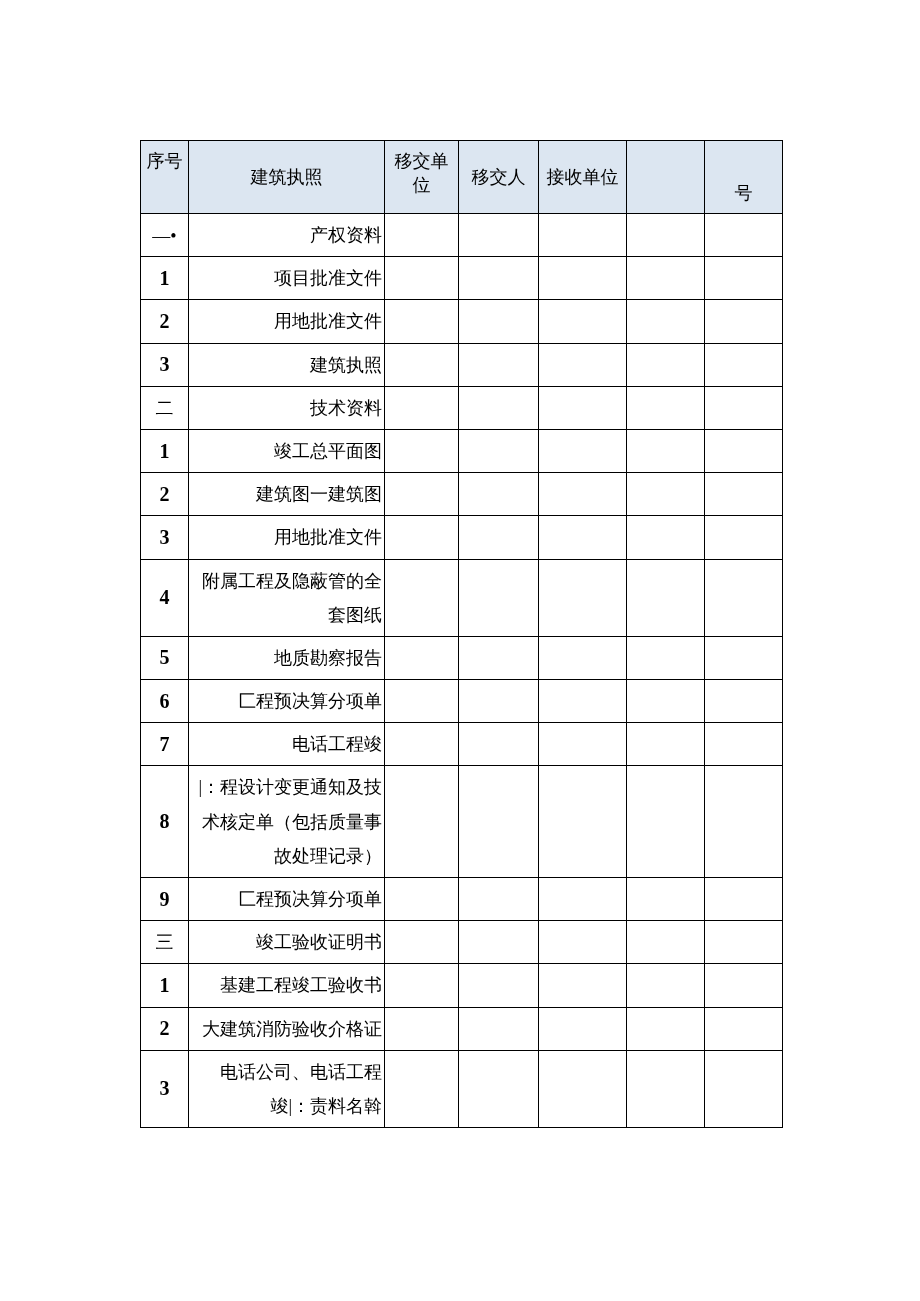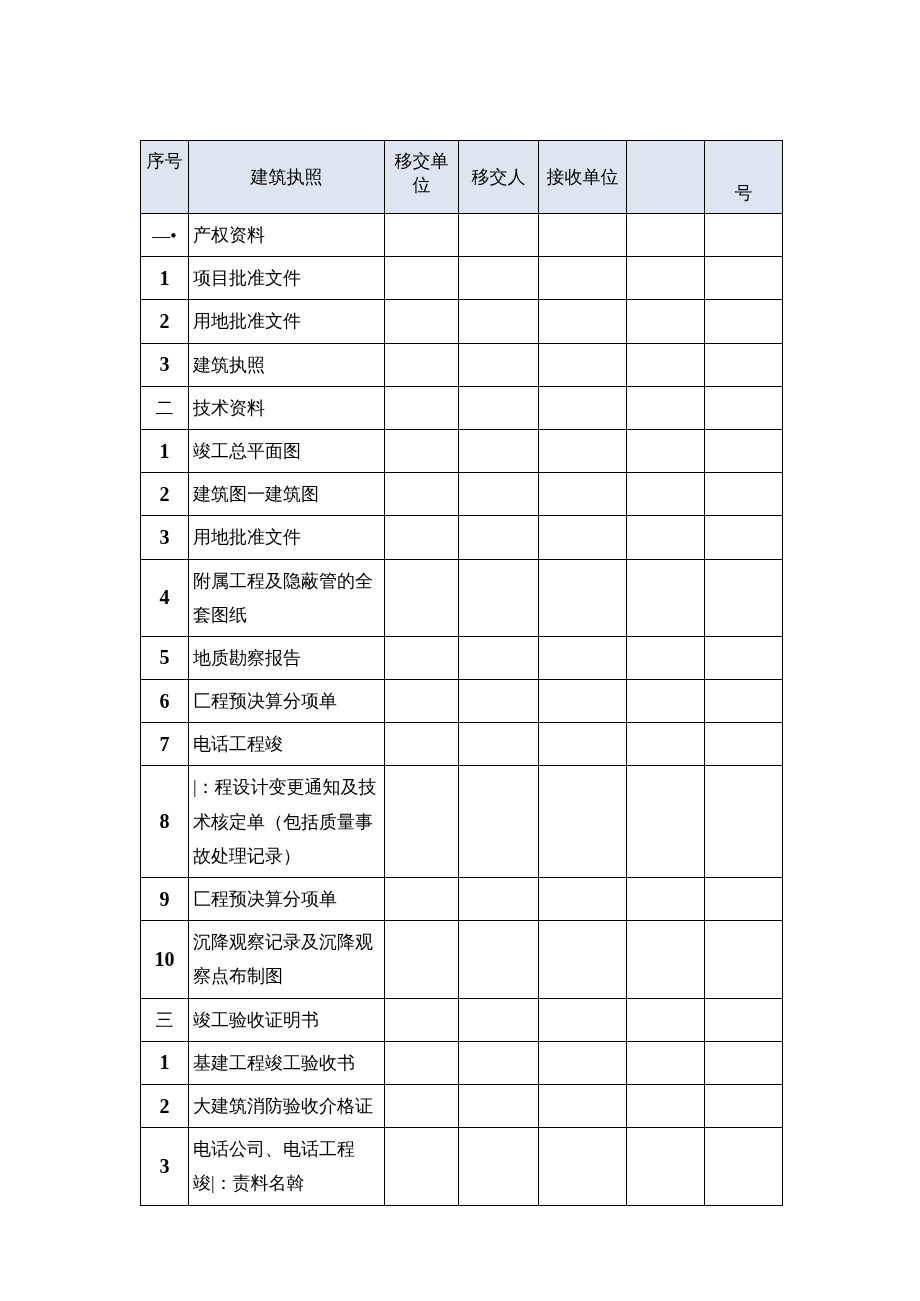--- a/index.html
+++ b/index.html
@@ -45,26 +45,26 @@
     font-family: "Times New Roman", serif;
     font-weight: bold;
     font-size: 20px;
   }
   td.seq .zh {
     font-family: "SimSun", "宋体", serif;
     font-weight: normal;
     font-size: 18px;
   }
   td.name {
-    text-align: left;
+    text-align: right;
     padding-left: 4px;
     line-height: 1.9;
   }
   td.name.center {
-    text-align: left;
+    text-align: right;
     margin-top: 47px;
   }
   thead th.vbot {
     vertical-align: bottom;
     padding-bottom: 8px;
   }
   thead th.vtop {
     vertical-align: top;
     padding-top: 8px;
   }
@@ -216,29 +216,20 @@
         <tr>
           <td class="seq">9</td>
           <td class="name">匚程预决算分项单</td>
           <td></td>
           <td></td>
           <td></td>
           <td></td>
           <td></td>
         </tr>
         <tr>
-          <td class="seq">10</td>
-          <td class="name">沉降观察记录及沉降观察点布制图</td>
-          <td></td>
-          <td></td>
-          <td></td>
-          <td></td>
-          <td></td>
-        </tr>
-        <tr>
           <td class="seq"><span class="zh">三</span></td>
           <td class="name">竣工验收证明书</td>
           <td></td>
           <td></td>
           <td></td>
           <td></td>
           <td></td>
         </tr>
         <tr>
           <td class="seq">1</td>

